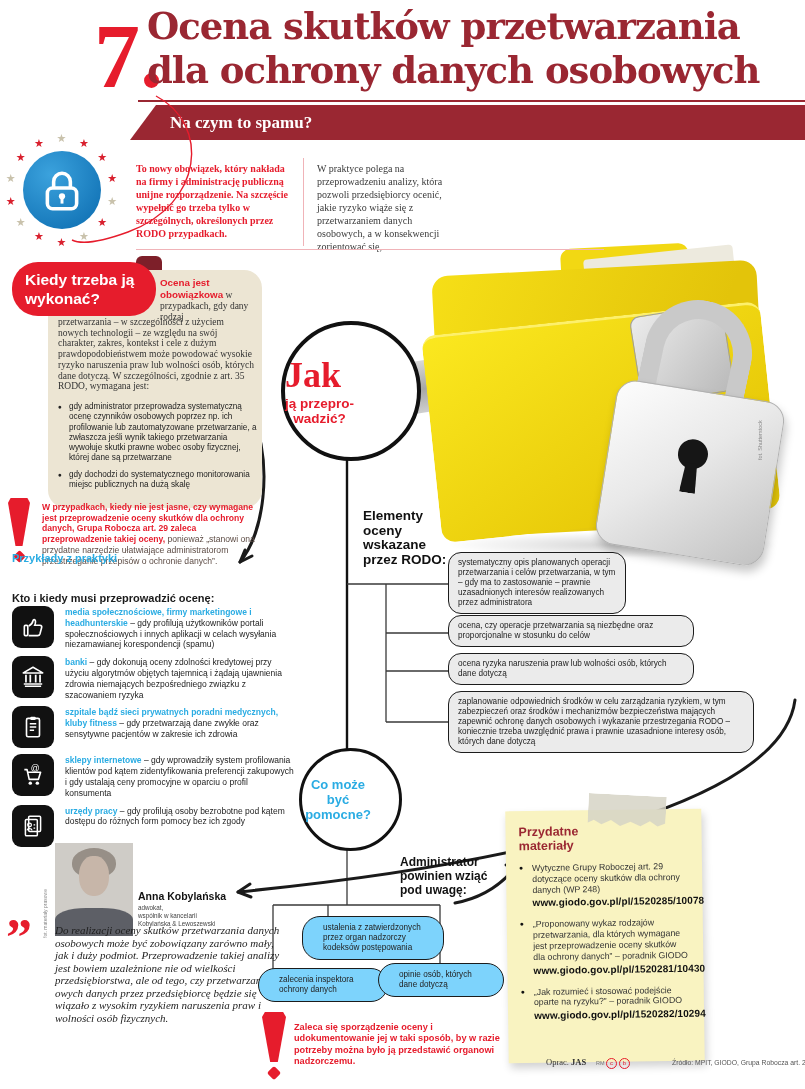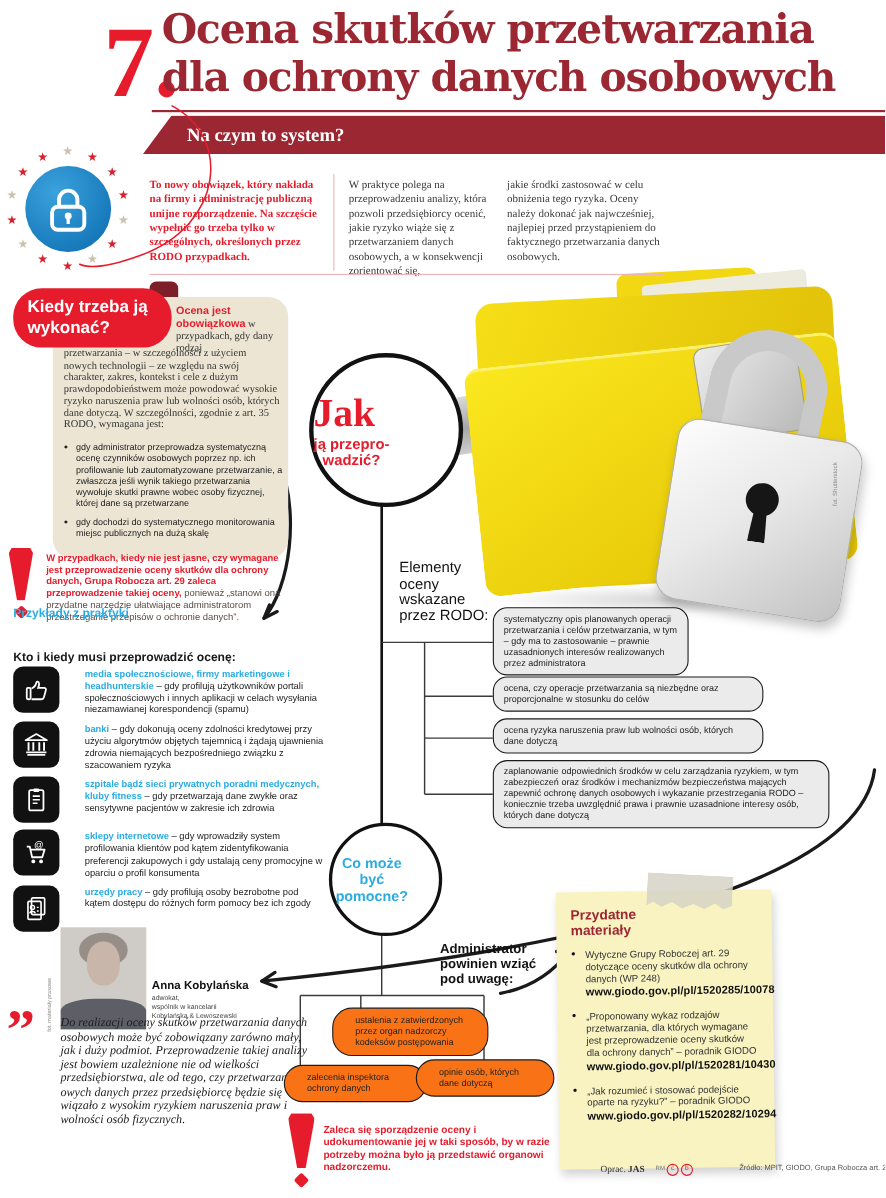--- a/index.html
+++ b/index.html
@@ -52,21 +52,21 @@
   .warn1-text .b{color:#e61c2c;font-weight:700;}
   .warn1-text .r{color:#5d4c45;}
   .w2{left:262px;top:1012px;}
   .w2 .bar{width:24px;height:50px;} .w2 .dot{width:10px;height:10px;margin-top:6px;}
   .warn2-text{left:294px;top:1022px;width:214px;font-size:9.2px;line-height:11.4px;
               font-weight:700;color:#e61c2c;z-index:2;}
   
   .ex-heading{left:12px;top:552px;font-size:11px;font-weight:700;color:#2aace3;z-index:2;}
   .ex-sub{left:12px;top:592px;font-size:11px;font-weight:700;color:#1a1a1a;z-index:2;}
   .ex-list{left:12px;top:606px;width:282px;z-index:2;}
-  .ex-item{display:flex;gap:23px;margin-bottom:6px;align-items:flex-start;}
+  .ex-item{display:flex;gap:11px;margin-bottom:6px;align-items:flex-start;}
   .ex-icon{flex:0 0 42px;width:42px;height:42px;background:#111;border-radius:9px;
            display:flex;align-items:center;justify-content:center;}
   .ex-text{font-size:8.5px;line-height:10.8px;color:#222;padding-top:1px;}
   .ex-text .b{color:#2aace3;font-weight:700;}
   
   .photo{left:55px;top:843px;width:78px;height:93px;background:#cfccc7;overflow:hidden;z-index:2;}
   .photo .hair{position:absolute;left:17px;top:5px;width:44px;height:30px;border-radius:50% 50% 45% 45%;background:#978f87;}
   .photo .face{position:absolute;left:24px;top:13px;width:30px;height:40px;border-radius:46%;background:#c7b6a9;}
   .photo .jacket{position:absolute;left:0;bottom:0;width:100%;height:28px;background:#5d5f66;border-radius:40% 40% 0 0;}
   .photo-credit{left:42px;top:846px;height:92px;writing-mode:vertical-rl;transform:rotate(180deg);
@@ -80,29 +80,29 @@
          font-size:11px;line-height:12.5px;color:#1d1d1d;z-index:2;}
   
   .qcircle{border-radius:50%;background:#fff;display:flex;flex-direction:column;align-items:flex-start;
            justify-content:center;text-align:center;z-index:3;}
   .jak{left:281px;top:321px;width:132px;height:132px;border:4px solid #111;}
   .jak .big{font-family:"Liberation Serif",serif;font-weight:700;font-size:36px;line-height:36px;color:#e61c2c;}
   .jak .small{font-weight:700;font-size:13.5px;line-height:15px;color:#e61c2c;margin-top:3px;}
   .co{left:299px;top:748px;width:97px;height:97px;border:3.5px solid #111;}
   .co .txt{font-weight:700;font-size:13px;line-height:15px;color:#2aace3;width:72px;}
   
-  .elem-heading{left:363px;top:509px;width:95px;font-size:13.5px;line-height:14.5px;font-weight:400;color:#111;z-index:2;}
+  .elem-heading{left:363px;top:509px;width:95px;font-size:13.5px;line-height:14.5px;font-weight:700;color:#111;z-index:2;}
   .gbox{background:#ebebeb;border:1.6px solid #1c1c1c;border-radius:13px;padding:5px 9px;
         font-size:8.2px;line-height:10.1px;color:#222;z-index:2;}
   .eb1{left:448px;top:552px;width:158px;}
   .eb2{left:448px;top:615px;width:226px;}
   .eb3{left:448px;top:653px;width:226px;}
   .eb4{left:448px;top:691px;width:286px;}
   .admin-heading{left:368px;top:855px;width:112px;font-size:12px;line-height:14px;font-weight:700;color:#111;z-index:2;margin-left:32px;}
-  .wbox{background:#f97316;border:1.6px solid #1c1c1c;border-radius:18px;padding:6px 20px;
+  .wbox{background:#7dd3fc;border:1.6px solid #1c1c1c;border-radius:18px;padding:6px 20px;
         font-size:8.2px;line-height:10px;color:#222;z-index:2;}
   .hb1{left:302px;top:916px;width:100px;}
   .hb2{left:258px;top:968px;width:88px;}
   .hb3{left:378px;top:963px;width:84px;}
   
   .sticky{left:507px;top:810px;width:196px;height:252px;background:#f9f3c1;transform:rotate(-0.8deg);
           box-shadow:2px 5px 9px rgba(0,0,0,.18);z-index:2;padding:14px 13px;box-sizing:border-box;}
   .tape{left:588px;top:795px;width:78px;height:34px;background:#d6d3c6;opacity:.85;transform:rotate(3deg);z-index:3;
         clip-path:polygon(0 0,100% 0,100% 78%,90% 88%,80% 74%,68% 90%,55% 78%,42% 92%,30% 76%,18% 90%,8% 78%,0 88%);}
   .mat-heading{font-size:12.5px;line-height:14px;font-weight:700;color:#9a2732;width:80px;margin-bottom:10px;}
@@ -187,21 +187,21 @@
     <path d="M518,864 L506,865 M518,864 L511,874" fill="none" stroke="#1a1a1a" stroke-width="3" stroke-linecap="round"></path>
   </svg>
 
   <div class="abs num7">7.</div>
   <div class="abs title">
     <div>Ocena skutków przetwarzania</div>
     <div>dla ochrony danych osobowych</div>
   </div>
   <div class="abs rule-maroon"></div>
   <div class="abs banner">
-    <span>Na czym to system?</span>
+    <span>Na czym to spamu?</span>
   </div>
 
   <div class="abs emblem" id="emblem">
     <div class="blue">
       <svg width="42" height="46" viewBox="0 0 40 44">
         <path d="M12,20 v-6 a8,8 0 0 1 16,0 v6" fill="none" stroke="#fff" stroke-width="3.4"></path>
         <rect x="6" y="20" width="28" height="20" rx="5" fill="none" stroke="#fff" stroke-width="3.4"></rect>
         <circle cx="20" cy="28" r="3" fill="#fff"></circle>
         <rect x="18.6" y="28" width="2.8" height="7" fill="#fff"></rect>
       </svg>
@@ -218,21 +218,20 @@
       <span class="star" style="left: 15.8448px; top: 78.9215px; color: rgb(201, 194, 172);">★</span>
       <span class="star" style="left: 5.80375px; top: 58.0711px; color: rgb(217, 32, 46);">★</span>
       <span class="star" style="left: 5.80375px; top: 34.9289px; color: rgb(201, 194, 172);">★</span>
       <span class="star" style="left: 15.8448px; top: 14.0785px; color: rgb(217, 32, 46);">★</span>
       <span class="star" style="left: 33.938px; top: -0.350381px; color: rgb(217, 32, 46);">★</span>
     </div>
 
   <div class="abs introcol col1">To nowy obowiązek, który nakłada na firmy i administrację publiczną unijne rozporządzenie. Na szczęście wypełnić go trzeba tylko w szczególnych, określonych przez RODO przypadkach.</div>
   <div class="abs vdiv"></div>
   <div class="abs introcol col2">W praktyce polega na przeprowadzeniu analizy, która pozwoli przedsiębiorcy ocenić, jakie ryzyko wiąże się z przetwarzaniem danych osobowych, a w konsekwencji zorientować się,</div>
-  <div class="abs introcol col3">jakie środki zastosować w celu obniżenia tego ryzyka. Oceny należy dokonać jak najwcześniej, najlepiej przed przystąpieniem do faktycznego przetwarzania danych osobowych.</div>
   <div class="abs hrule-light"></div>
 
   <div class="abs fold"></div>
   <div class="abs when-box">Kiedy trzeba ją wykonać?</div>
   <div class="abs beige"></div>
   <div class="abs lead-top"><span class="lead-bold">Ocena jest obowiązkowa</span><span> w przypadkach, gdy dany rodzaj</span></div>
   <div class="abs lead-rest">przetwarzania – w szczególności z użyciem nowych technologii – ze względu na swój charakter, zakres, kontekst i cele z dużym prawdopodobieństwem może powodować wysokie ryzyko naruszenia praw lub wolności osób, których dane dotyczą. W szczególności, zgodnie z art. 35 RODO, wymagana jest:</div>
   <div class="abs when-bullets">
     <div class="li">gdy administrator przeprowadza systematyczną ocenę czynników osobowych poprzez np. ich profilowanie lub zautomatyzowane przetwarzanie, a zwłaszcza jeśli wynik takiego przetwarzania wywołuje skutki prawne wobec osoby fizycznej, której dane są przetwarzane</div>
     <div class="li">gdy dochodzi do systematycznego monitorowania miejsc publicznych na dużą skalę</div>

